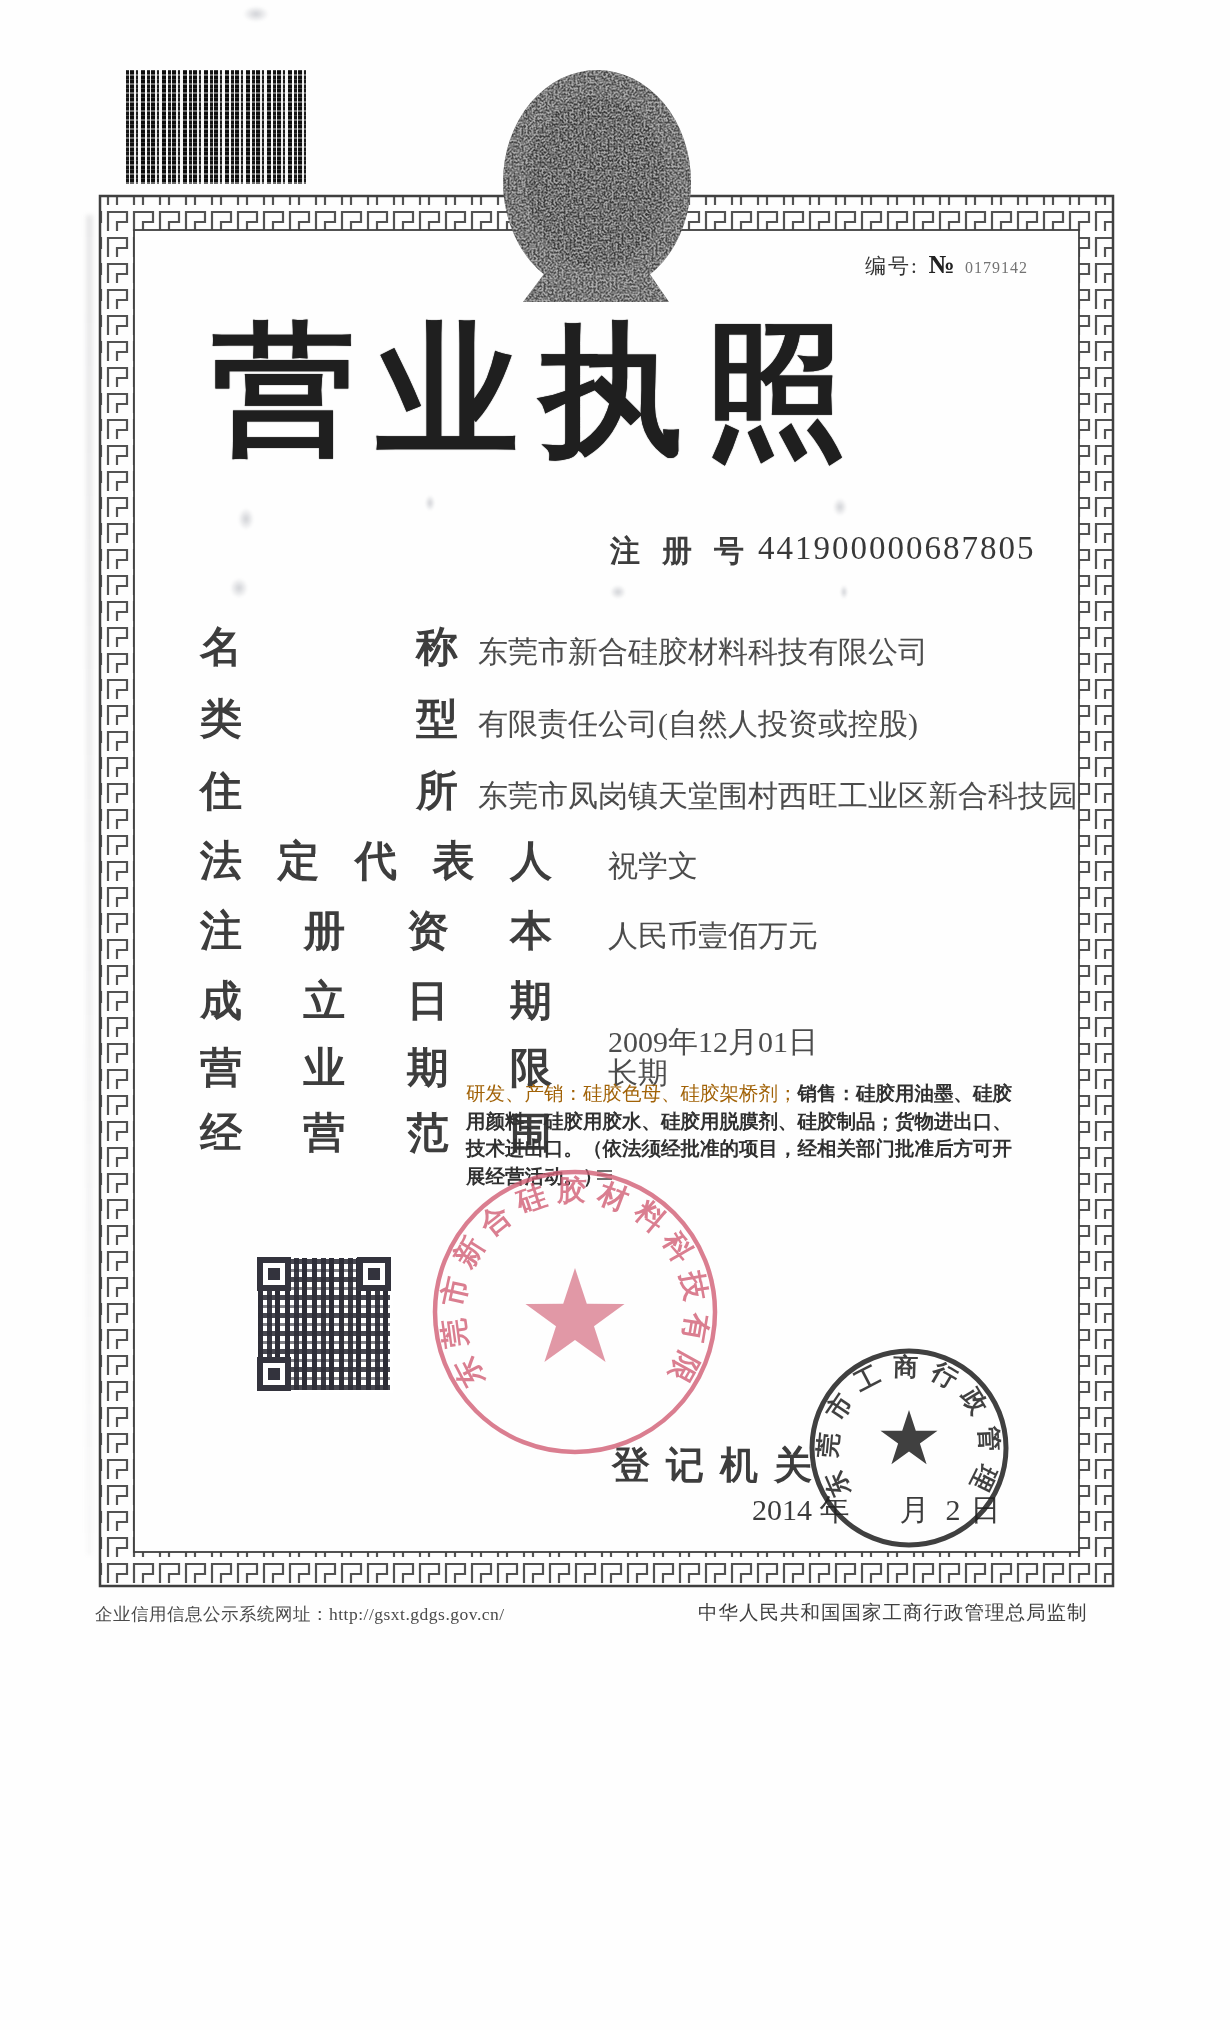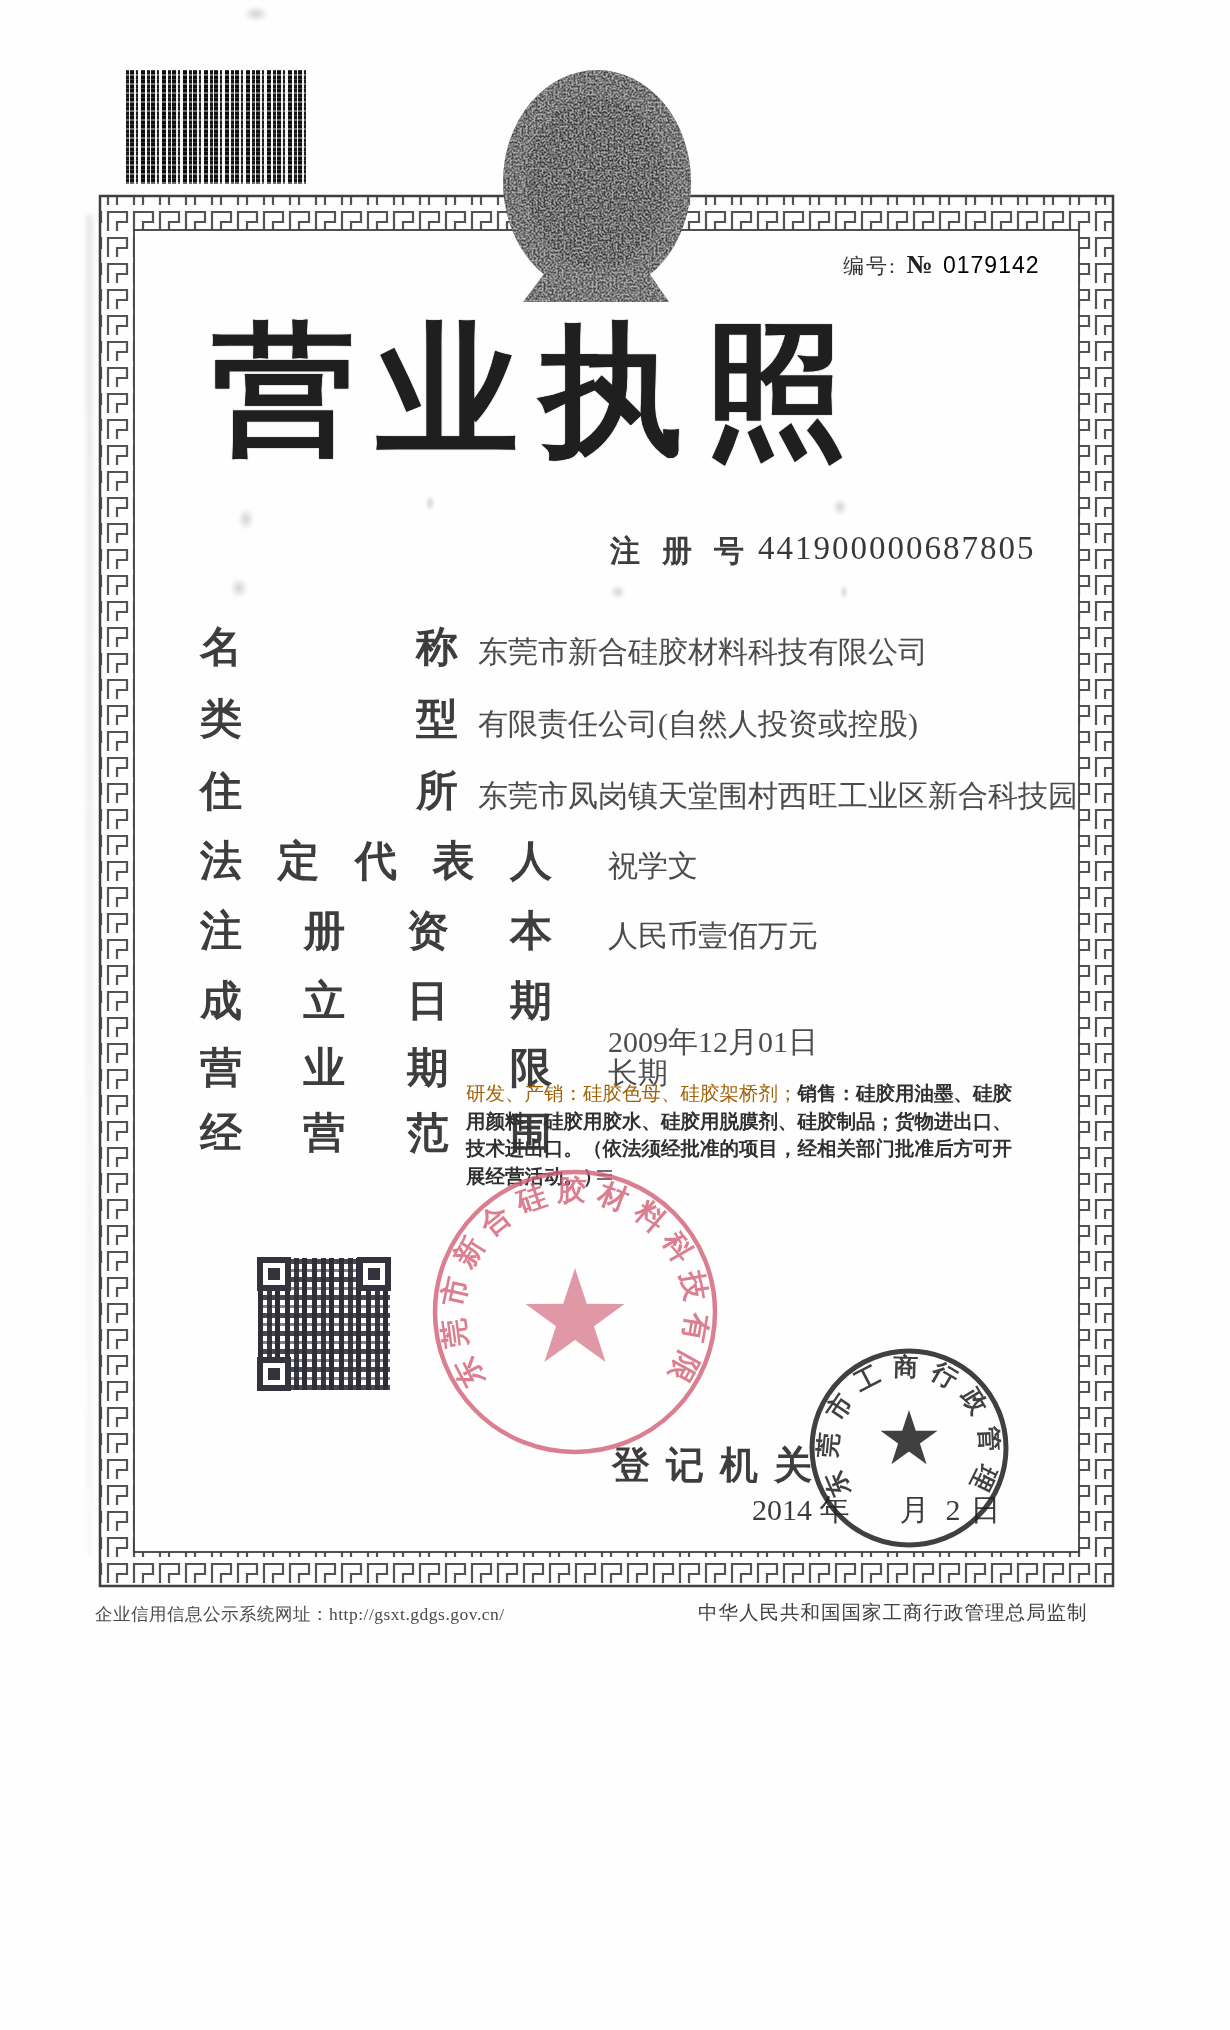--- a/index.html
+++ b/index.html
@@ -9,23 +9,23 @@
 
   
   .barcode{left:126px;top:70px;width:180px;height:114px;
     background:
       repeating-linear-gradient(0deg, rgba(255,255,255,.38) 0 2px, transparent 2px 5px, rgba(255,255,255,.2) 5px 6px, transparent 6px 9px),
       repeating-linear-gradient(90deg,#161616 0 3px,#f4f4f4 3px 4px,#101010 4px 8px,#ededed 8px 10px,#1c1c1c 10px 12px,#f7f7f7 12px 15px,#0d0d0d 15px 19px,#fafafa 19px 21px);
   }
 
   
   .serial{left:843px;top:250px;display:flex;align-items:baseline;gap:10px;}
-  .serial .lab{font-size:21px;color:#333;letter-spacing:2px;}
+  .serial .lab{font-size:21px;color:#333;letter-spacing:2px;margin-left:22px;}
   .serial .no{font-size:26px;font-weight:700;color:#222;}
-  .serial .digits{font-family:Liberation Sans, sans-serif;font-size:23px;color:#000000;letter-spacing:1px;}
+  .serial .digits{font-family:Liberation Serif, serif;font-size:16px;color:#737373;letter-spacing:1px;}
 
   
   .title{left:100px;top:316px;width:881px;text-align:center;font-size:142px;line-height:150px;
          font-weight:900;letter-spacing:22px;color:#1f1f1f;text-shadow:0 0 1px #111;}
 
   
   .reg-label{left:610px;top:534px;font-size:30px;font-weight:600;color:#3a3a3a;}
   .reg-number{left:758px;top:530px;font-size:33px;color:#383838;letter-spacing:2px;}
 
   

